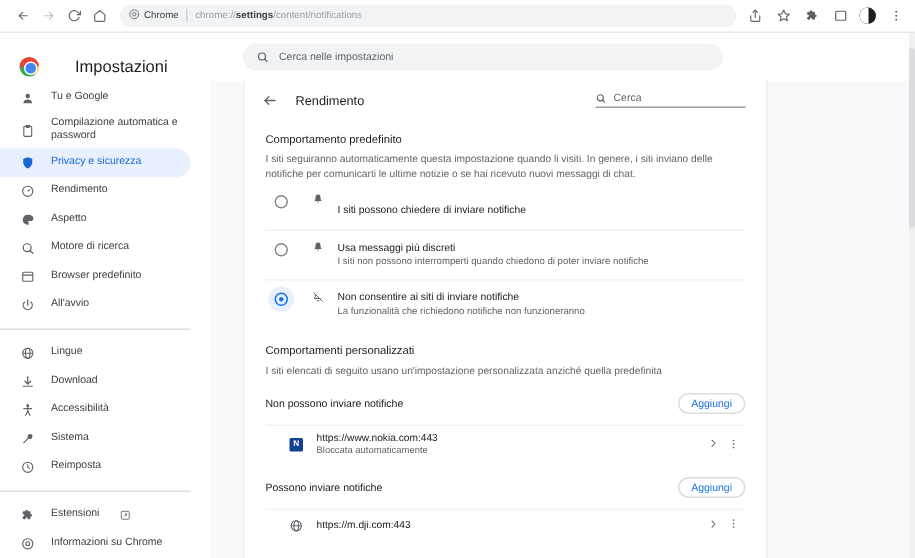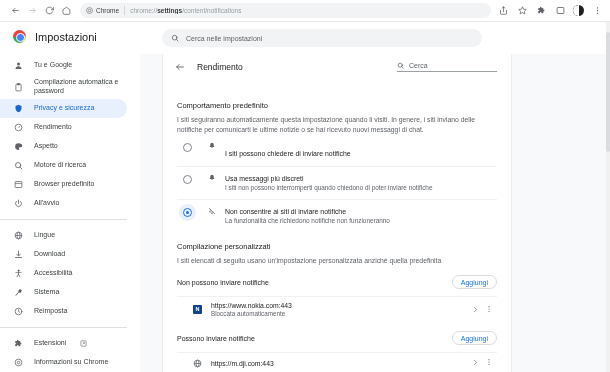--- a/index.html
+++ b/index.html
@@ -52,21 +52,21 @@
   
   .settings { display: flex; height: 350px; background:#fff; }
 
   
   .sidebar {
     width: 140px; flex: 0 0 140px;
     background:#fff; padding-top: 0;
     display:flex; flex-direction: column;
   }
   .brand {
-    display:flex; align-items:center; gap:9px;
+    display:flex; align-items:flex-end; gap:24px;
     height: 32px; padding-left: 13px;
   }
   .chrome-logo {
     width: 13px; height: 13px; border-radius: 50%;
     background: conic-gradient(from -35deg, #ea4335 0deg 120deg, #fbbc05 120deg 180deg, #34a853 180deg 300deg, #ea4335 300deg 360deg);
     position: relative;
   }
   .chrome-logo::after {
     content:""; position:absolute; left:3.2px; top:3.2px;
     width:6.6px; height:6.6px; border-radius:50%;
@@ -109,21 +109,21 @@
     padding: 0 14px 0 12px; gap: 11px;
   }
   .back-ico { color:#5f6368; display:flex; width:11px; }
   .page-title { font-size: 8.5px; color:#202124; flex: 1 1 auto; }
   .inline-search { display:flex; align-items:center; gap:5px; width:100px;
     border-bottom: 1px solid #9aa0a6; padding-bottom: 2px; }
   .inline-search .si { color:#5f6368; display:flex; }
   .inline-ph { font-size:7px; color:#5f6368; }
 
   .section { padding: 0 14px 0 14px; }
-  .sec-title { font-size: 7.5px; color:#202124; margin-top: 21px; }
+  .sec-title { font-size: 7.5px; color:#202124; margin-top: 8px; }
   .sec-desc { font-size: 6.8px; color:#5f6368; line-height: 1.45; margin-top: 5px; }
 
   .radio-row {
     display:flex; align-items:flex-start; gap: 0;
     padding: 7px 0 6px 0; cursor:pointer;
   }
   .radio-row + .radio-row { border-top: 1px solid #f1f1f1; }
   .radio {
     width: 9px; height: 9px; border-radius:50%;
     border: 1.2px solid #80868b; flex:0 0 9px; margin-left: 6px; margin-top:1px;
@@ -500,21 +500,21 @@
                   </svg>
               </span>
               <span class="row-txt">
                 <div class="row-main">Non consentire ai siti di inviare notifiche</div>
                 <div class="row-sub">La funzionalità che richiedono notifiche non funzioneranno</div>
               </span>
             </div>
           </div>
 
           <div class="section">
-            <div class="sec-title" style="margin-top:10px;">Compilazione personalizzati</div>
+            <div class="sec-title" style="margin-top:10px;">Comportamenti personalizzati</div>
             <div class="sec-desc">I siti elencati di seguito usano un'impostazione personalizzata anziché quella predefinita</div>
 
             <div class="list-head">
               <span class="list-head-title">Non possono inviare notifiche</span>
               <span class="add-btn">Aggiungi</span>
             </div>
 
             <div class="site-row">
               <span class="favicon nokia"></span>
               <span class="site-txt">

